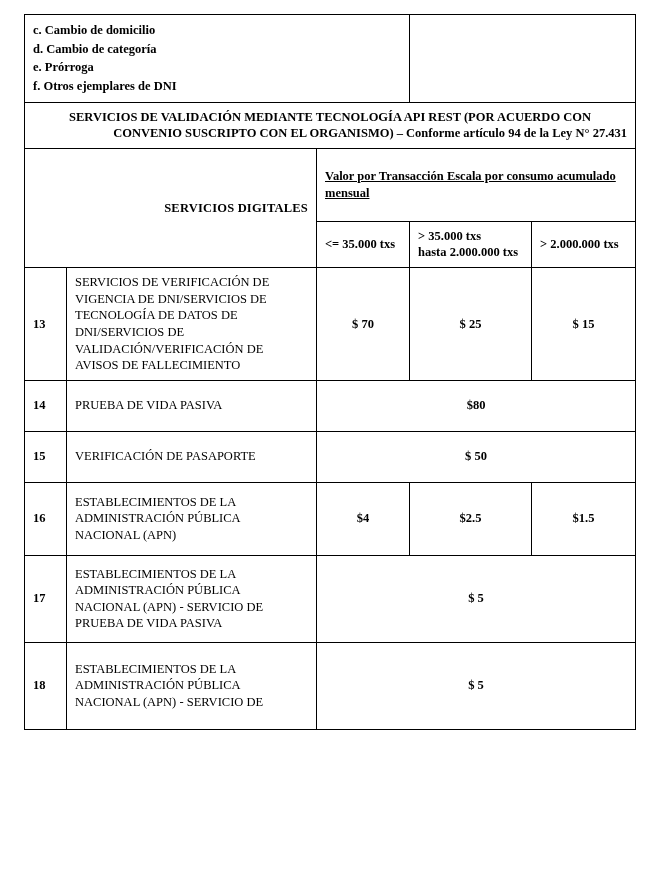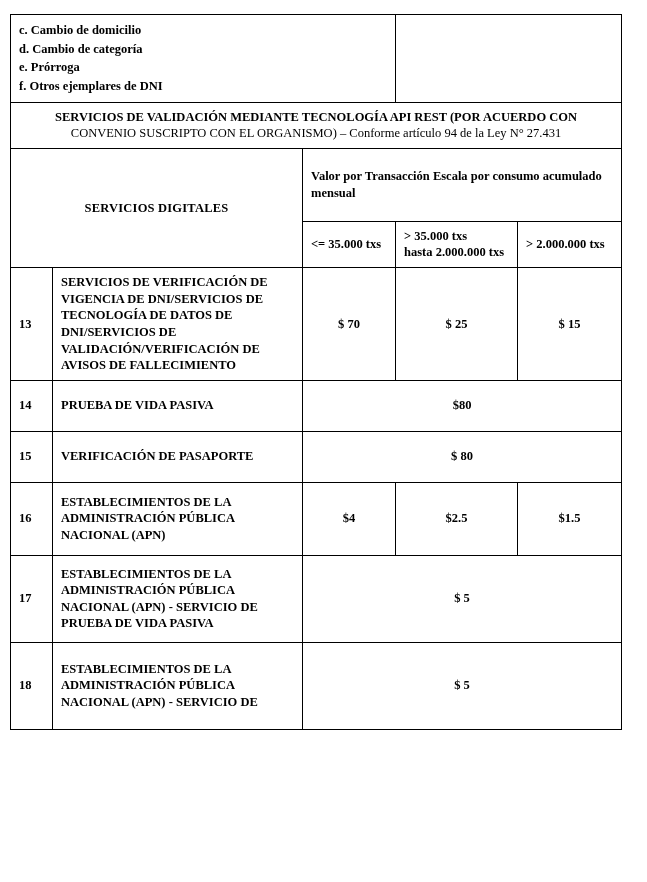--- a/index.html
+++ b/index.html
@@ -11,21 +11,21 @@
     width: 647px;
     height: 882px;
     font-family: "Liberation Serif", serif;
     color: #000000;
   }
   .page {
     position: relative;
     width: 647px;
     height: 882px;
     box-sizing: border-box;
-    padding: 14px 18px 0 10px;
+    padding: 14px 18px 0 24px;
   }
   table.doc {
     border-collapse: collapse;
     width: 611px;
     table-layout: fixed;
   }
   table.doc td {
     border: 1.5px solid #000000;
     vertical-align: middle;
     padding: 6px 8px;
@@ -45,50 +45,52 @@
     padding: 0;
   }
   .banner {
     text-align: center;
     font-weight: bold;
     font-size: 12.6px;
     line-height: 1.45;
     padding: 12px 22px 13px 22px;
   }
   .banner .normal {
-    font-weight: normal;
+    font-weight: bold;
+    text-align: right;
   }
   .hdr-services {
-    text-align: center;
+    text-align: right;
     font-weight: bold;
     font-size: 12.6px;
     letter-spacing: .2px;
     margin-left: 41px;
   }
   .hdr-valor {
     font-weight: bold;
     font-size: 12.6px;
     vertical-align: top;
     padding-top: 12px;
     line-height: 1.35;
+    text-decoration: underline;
   }
   .hdr-range {
     font-weight: bold;
     font-size: 12.2px;
     vertical-align: middle;
     line-height: 1.5;
     padding: 8px 6px 10px 6px;
   }
   .num {
     font-weight: bold;
     font-size: 12.8px;
     width: 42px;
   }
   .desc {
-    font-weight: bold;
+    font-weight: normal;
     font-size: 12.4px;
     line-height: 1.34;
     padding: 8px 8px 8px 8px;
   }
   .price {
     text-align: center;
     font-weight: bold;
     font-size: 12.8px;
   }
   .nowrap { white-space: nowrap; }
@@ -164,21 +166,21 @@
           <div>PRUEBA DE VIDA PASIVA</div>
         </td>
         <td class="price" colspan="3">$80</td>
       </tr>
 
       <tr>
         <td class="num">15</td>
         <td class="desc" style="height:38px;margin-top:24px;">
           <div>VERIFICACIÓN DE PASAPORTE</div>
         </td>
-        <td class="price" colspan="3">$ 80</td>
+        <td class="price" colspan="3">$ 50</td>
       </tr>
 
       <tr>
         <td class="num">16</td>
         <td class="desc" style="height:60px;">
           <div>ESTABLECIMIENTOS DE LA</div>
           <div>ADMINISTRACIÓN PÚBLICA</div>
           <div>NACIONAL (APN)</div>
         </td>
         <td class="price">$4</td>

